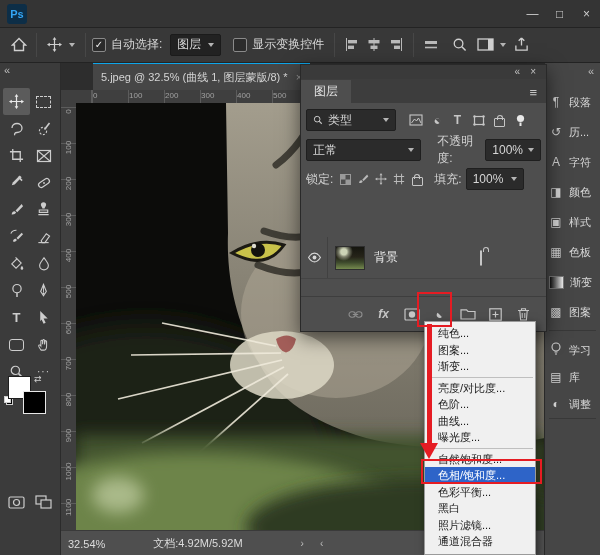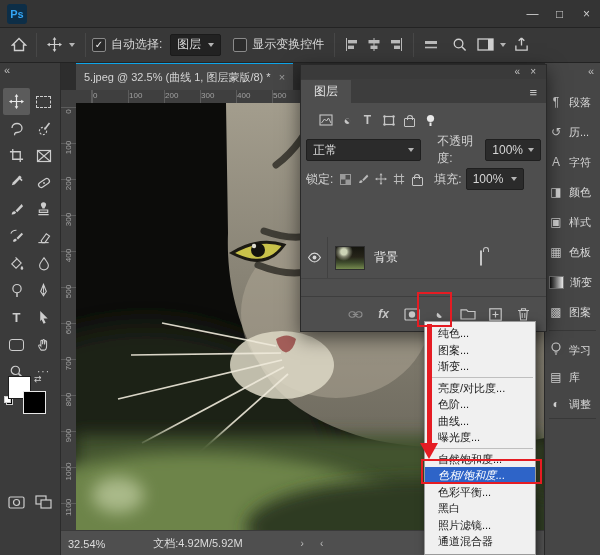--- a/index.html
+++ b/index.html
@@ -41,21 +41,21 @@
   .bg{position:absolute;left:19px;top:17px;width:21px;height:21px;background:#000;border:1px solid #e8e8e8;}
   .miniswatch{position:absolute;left:0;top:22px;width:8px;height:8px;}
   .miniswatch i{position:absolute;width:5px;height:5px;border:1px solid #cfcfcf;display:block;}
   .miniswatch i.b{left:2px;top:2px;background:#000;}
   .miniswatch i.w{left:0;top:0;background:#fff;}
   .swap{position:absolute;left:30px;top:0;color:#cfcfcf;font-size:9px;}
   .tb-bottom{position:absolute;left:3px;top:364px;display:grid;grid-template-columns:27px 27px;grid-auto-rows:24px;}
   
   .tabstrip{position:absolute;left:60px;top:62px;right:55px;height:28px;background:#2d2d2d;display:flex;align-items:flex-end;z-index:4;}
   .doctab{height:26px;background:#464646;display:flex;align-items:center;gap:8px;padding:0 8px;
-          margin-left:16px;font-size:11px;color:#d4d4d4;border-top:6px solid #0ea5e9;}
+          margin-left:33px;font-size:11px;color:#d4d4d4;border-top:6px solid #0ea5e9;}
   .tabclose{color:#9a9a9a;font-size:11px;}
   
   .canvaswrap{position:absolute;left:60px;top:90px;width:485px;height:440px;background:#282828;z-index:1;}
   .rcorner{position:absolute;left:0;top:0;width:16px;height:13px;background:#3f3f3f;border-right:1px solid #2a2a2a;border-bottom:1px solid #2a2a2a;}
   .hruler{position:absolute;left:16px;top:0;right:0;height:13px;background:#3f3f3f;border-bottom:1px solid #2a2a2a;
           background-image:repeating-linear-gradient(to right,#5c5c5c 0 1px,transparent 1px 36px);background-position:16px 0;}
   .hruler span{position:absolute;top:1px;font-size:8px;color:#a0a0a0;}
   .vruler{position:absolute;left:0;top:13px;width:16px;bottom:0;background:#3f3f3f;border-right:1px solid #2a2a2a;
           background-image:repeating-linear-gradient(to bottom,#5c5c5c 0 1px,transparent 1px 36px);background-position:0 4px;}
   .vruler span{position:absolute;left:-3px;width:22px;text-align:center;font-size:8px;color:#a0a0a0;transform:rotate(-90deg);}
@@ -99,21 +99,21 @@
      border:2px solid #e4e4e4;flex:none;}
   .lname{margin-left:9px;color:#e6e6e6;}
   .pbottom{position:absolute;left:0;right:0;bottom:0;height:34px;border-top:1px solid #3e3e3e;
            display:flex;align-items:center;gap:11px;padding-left:46px;color:#c6c6c6;}
   .pbi{display:flex;align-items:center;justify-content:center;width:17px;}
   .fxlbl{font-style:italic;font-weight:bold;font-size:12px;color:#c6c6c6;}
   
   .popupmenu{position:absolute;left:424px;top:321px;width:112px;height:234px;background:#f0f0f0;
              border:1px solid #9a9a9a;box-shadow:2px 3px 8px rgba(0,0,0,.5);z-index:40;overflow:hidden;padding-top:3px;box-sizing:border-box;}
   .mi{height:16.5px;line-height:16.5px;padding-left:13px;font-size:11px;color:#1c1c1c;white-space:nowrap;}
-  .mi.hl{background:#2e64c8;color:#fff;font-style:italic;}
+  .mi.hl{background:#2e64c8;color:#fff;}
   .mdiv{height:1px;background:#bfbfbf;margin:2px 2px;}
   
   .redbox-btn{position:absolute;left:417px;top:292px;width:31px;height:31px;border:2px solid #e51c23;z-index:60;}
   .redbox-item{position:absolute;left:421px;top:459px;width:117px;height:21px;border:2px solid #e51c23;z-index:61;}
   .arrow-shaft{position:absolute;left:427px;top:324px;width:5px;height:120px;background:#e51c23;z-index:60;}
   .arrow-head{position:absolute;left:420px;top:443px;width:0;height:0;z-index:60;
               border-left:9.5px solid transparent;border-right:9.5px solid transparent;border-top:16px solid #e51c23;}
 </style>
 </head>
 <body>
@@ -494,20 +494,28 @@
     <div class="pchrome">
       <span>«</span>
       <span>×</span>
     </div>
     <div class="ptabrow">
       <span class="ptab">图层</span>
       <span class="pmenuicon">≡</span>
     </div>
 
     <div class="prow" style="top:43px;height:24px;padding:0 5px;">
+      <span class="searchdd" style="width:76px">
+        <svg width="10" height="10" viewBox="0 0 12 12">
+            <circle cx="5" cy="5" r="3.4" stroke="#c6c6c6" stroke-width="1.2" fill="none"></circle>
+            <path d="M7.5 7.5l3 3" stroke="#c6c6c6" stroke-width="1.3"></path>
+          </svg>
+        <span>类型</span>
+        <span class="caret" style="margin-left:auto"></span>
+      </span>
       <span class="ficon" style="margin-left:9px">
         <svg width="14" height="12" viewBox="0 0 14 12">
             <rect x="1" y="1" width="12" height="10" stroke="#c6c6c6" stroke-width="1.1" fill="none"></rect>
             <path d="M2.5 9l3-4 2 2 2-3 2.5 5" stroke="#c6c6c6" stroke-width="1" fill="none"></path>
           </svg>
       </span>
       <span class="ficon">
           <span class="half">◐</span>
         </span>
       <span class="ficon" style="font-weight:bold">T</span>

